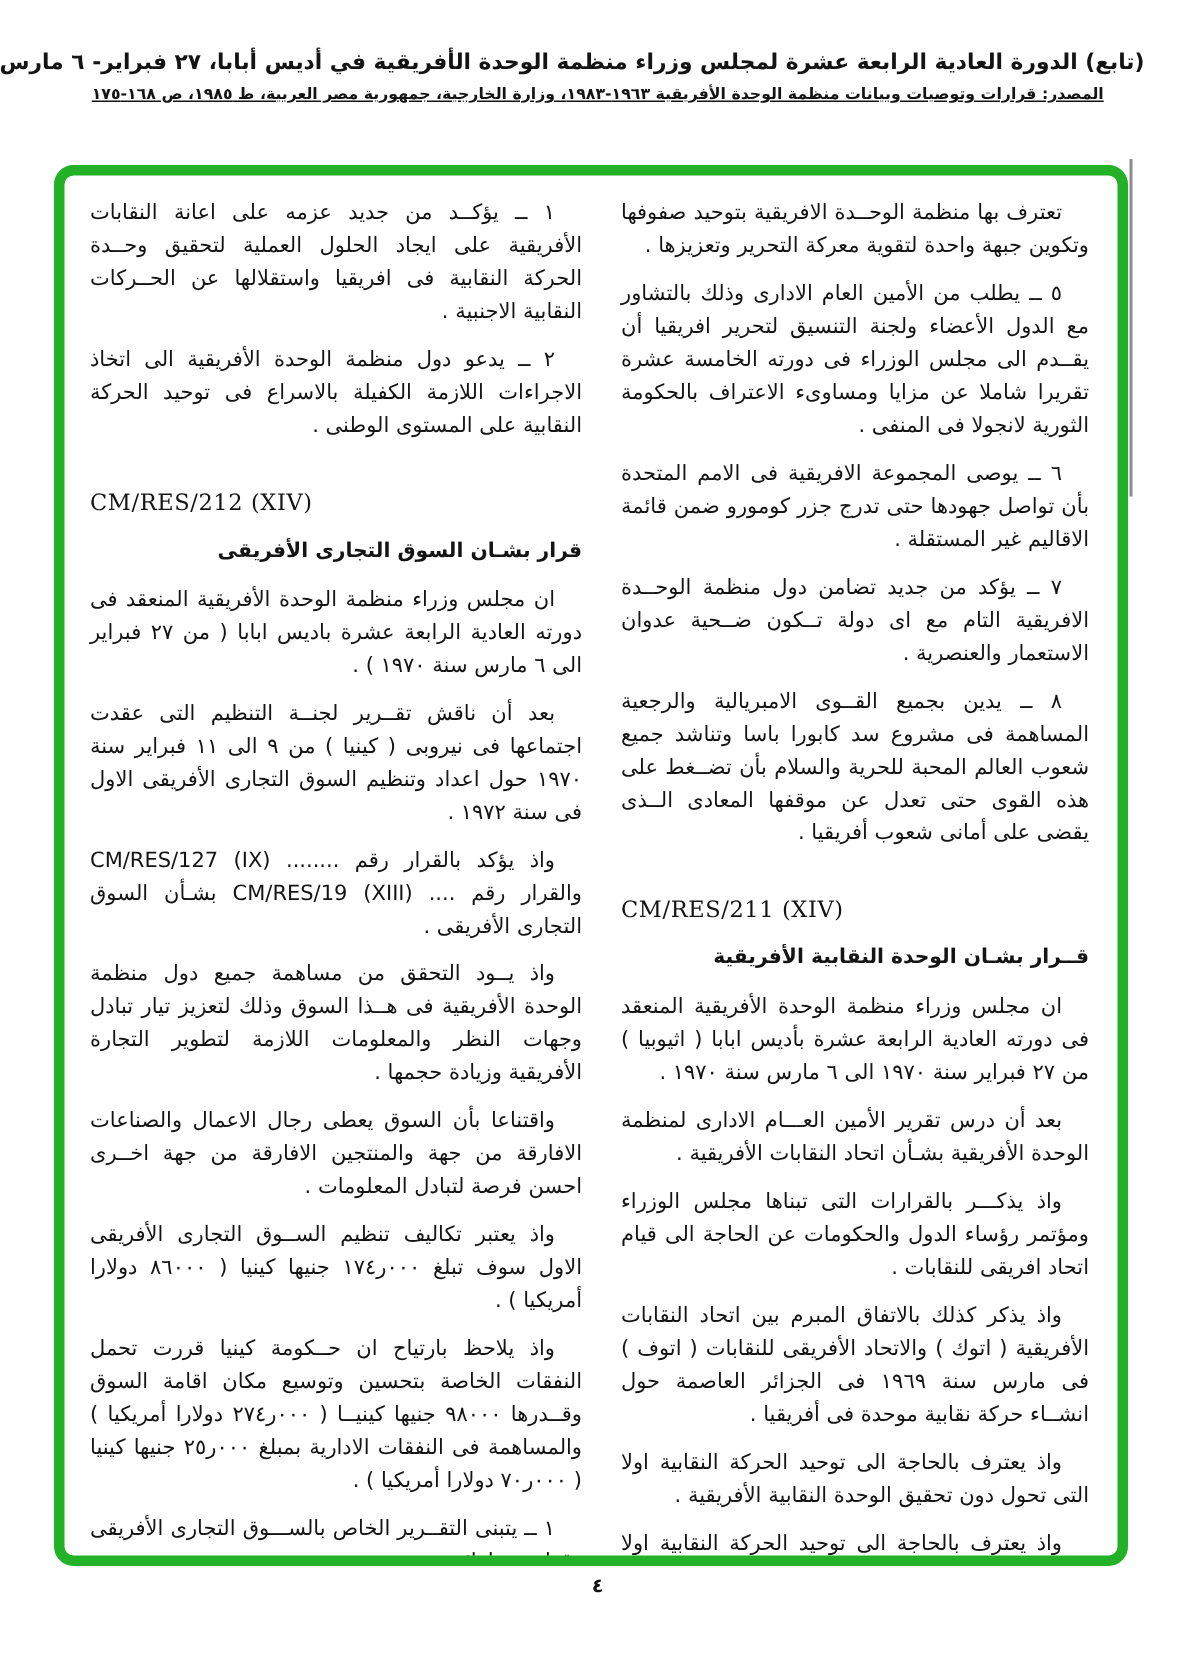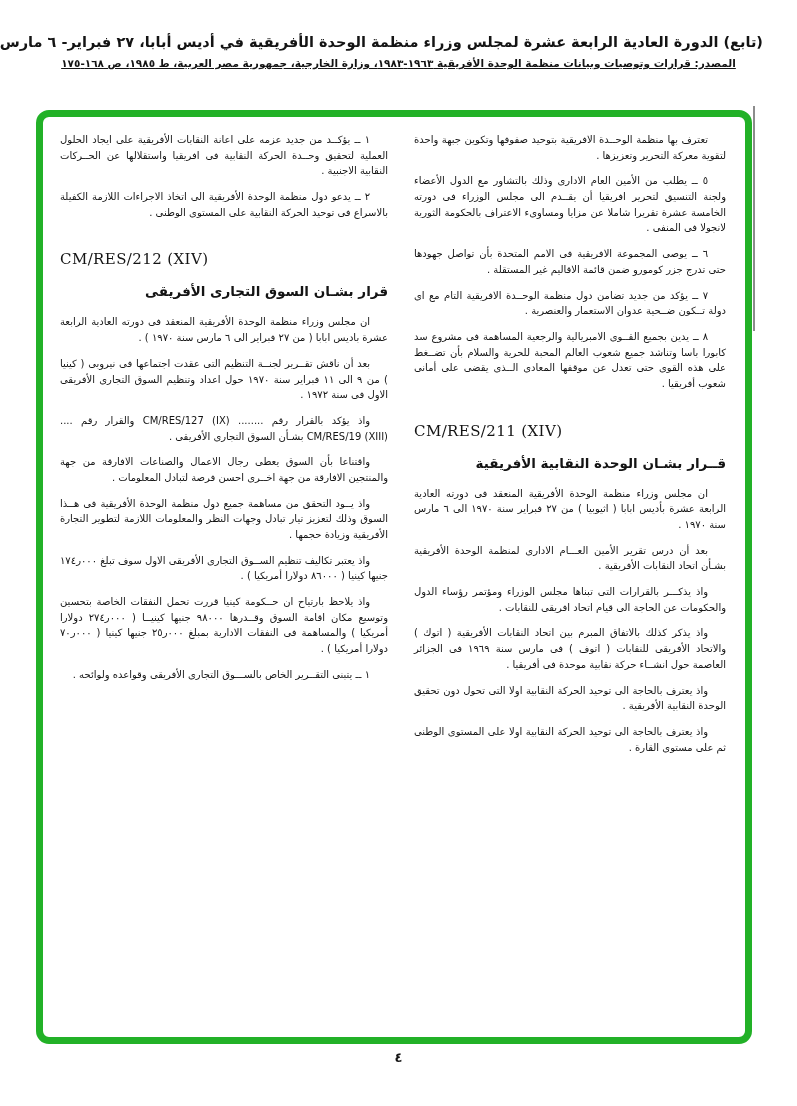--- a/index.html
+++ b/index.html
@@ -59,21 +59,21 @@
     padding: 15px 19px 10px 17px;
     height: 100%;
     box-sizing: border-box;
     overflow: hidden;
   }
   .col { min-width: 0; }
   .col-first  { flex: 0 0 312px; }   
   .col-second { flex: 1; }           
 
   .para {
-    font-size: 10px;
+    font-size: 14px;
     line-height: 1.57;
     text-align: justify;
     margin: 0 0 10px 0;
     text-indent: 18px;
   }
   .res-code {
     direction: ltr;
     text-align: left;
     font-family: "DejaVu Serif", "Liberation Serif", serif;
     font-size: 15px;
@@ -124,22 +124,22 @@
     </div>
 
     <div class="col col-second">
       <p class="para">١ ــ يؤكــد من جديد عزمه على اعانة النقابات الأفريقية على ايجاد الحلول العملية لتحقيق وحــدة الحركة النقابية فى افريقيا واستقلالها عن الحــركات النقابية الاجنبية .</p>
       <p class="para">٢ ــ يدعو دول منظمة الوحدة الأفريقية الى اتخاذ الاجراءات اللازمة الكفيلة بالاسراع فى توحيد الحركة النقابية على المستوى الوطنى .</p>
       <div class="res-code gap-before-code">CM/RES/212 (XIV)</div>
       <div class="res-title">قرار بشـان السوق التجارى الأفريقى</div>
       <p class="para">ان مجلس وزراء منظمة الوحدة الأفريقية المنعقد فى دورته العادية الرابعة عشرة باديس ابابا ( من ٢٧ فبراير الى ٦ مارس سنة ١٩٧٠ ) .</p>
       <p class="para">بعد أن ناقش تقــرير لجنــة التنظيم التى عقدت اجتماعها فى نيروبى ( كينيا ) من ٩ الى ١١ فبراير سنة ١٩٧٠ حول اعداد وتنظيم السوق التجارى الأفريقى الاول فى سنة ١٩٧٢ .</p>
       <p class="para">واذ يؤكد بالقرار رقم ........ CM/RES/127 (IX) والقرار رقم .... CM/RES/19 (XIII) بشـأن السوق التجارى الأفريقى .</p>
+      <p class="para">واذ يــود التحقق من مساهمة جميع دول منظمة الوحدة الأفريقية فى هــذا السوق وذلك لتعزيز تيار تبادل وجهات النظر والمعلومات اللازمة لتطوير التجارة الأفريقية وزيادة حجمها .</p>
       <p class="para">واقتناعا بأن السوق يعطى رجال الاعمال والصناعات الافارقة من جهة والمنتجين الافارقة من جهة اخــرى احسن فرصة لتبادل المعلومات .</p>
-      <p class="para">واذ يــود التحقق من مساهمة جميع دول منظمة الوحدة الأفريقية فى هــذا السوق وذلك لتعزيز تيار تبادل وجهات النظر والمعلومات اللازمة لتطوير التجارة الأفريقية وزيادة حجمها .</p>
       <p class="para">واذ يعتبر تكاليف تنظيم الســوق التجارى الأفريقى الاول سوف تبلغ ٠٠٠ر١٧٤ جنيها كينيا ( ٨٦٠٠٠ دولارا أمريكيا ) .</p>
       <p class="para">واذ يلاحظ بارتياح ان حــكومة كينيا قررت تحمل النفقات الخاصة بتحسين وتوسيع مكان اقامة السوق وقــدرها ٩٨٠٠٠ جنيها كينيــا ( ٠٠٠ر٢٧٤ دولارا أمريكيا ) والمساهمة فى النفقات الادارية بمبلغ ٠٠٠ر٢٥ جنيها كينيا ( ٠٠٠ر٧٠ دولارا أمريكيا ) .</p>
       <p class="para">١ ــ يتبنى التقــرير الخاص بالســـوق التجارى الأفريقى وقواعده ولوائحه .</p>
     </div>
 
   </div>
 </div>
 
 <div class="scan-line"></div>
 

